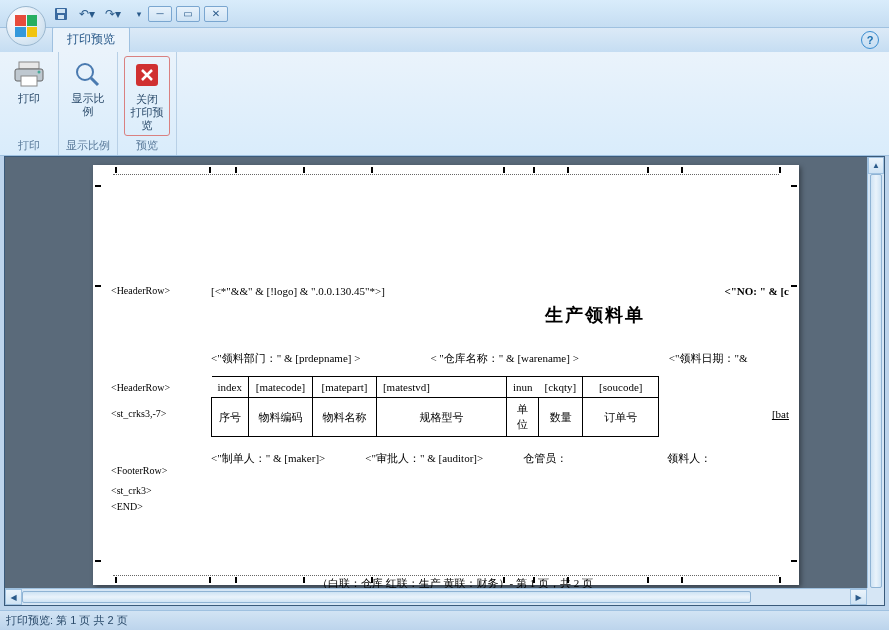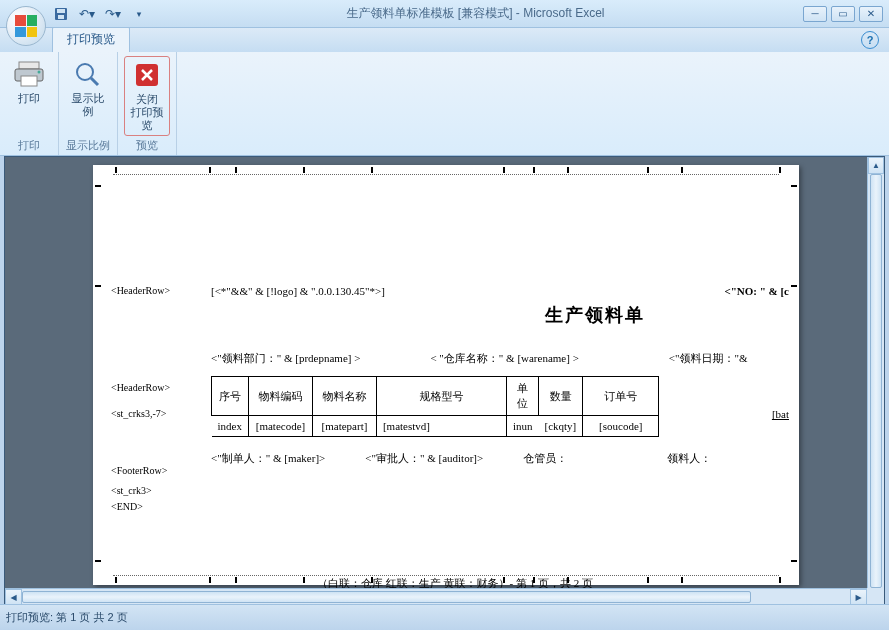--- a/index.html
+++ b/index.html
@@ -60,21 +60,21 @@
 .sb-btn { height:17px; background:linear-gradient(#eaf3fb,#cfe3f4); border:1px solid #9fc1e0; display:flex;align-items:center;justify-content:center;font-size:8px;color:#2a5a8a; }
 .sb-track { flex:1; position:relative; }
 .sb-thumb { position:absolute; left:2px; right:2px; top:0; height:100%; background:linear-gradient(90deg,#cfe3f4,#eaf3fb,#cfe3f4); border:1px solid #8fb3d4; border-radius:2px; }
 .scrollbar-h { position:absolute; left:0; right:17px; bottom:0; height:17px; background:#d6e6f5; border-top:1px solid #9fc1e0; display:flex; }
 .sb-btn-h { width:17px; background:linear-gradient(#eaf3fb,#cfe3f4); border:1px solid #9fc1e0; display:flex;align-items:center;justify-content:center;font-size:8px;color:#2a5a8a; }
 .sb-track-h { flex:1; position:relative; }
 .sb-thumb-h { position:absolute; top:2px; bottom:2px; left:0; width:88%; background:linear-gradient(#cfe3f4,#eaf3fb,#cfe3f4); border:1px solid #8fb3d4; border-radius:2px; }
 .sb-corner { position:absolute; right:0; bottom:0; width:17px; height:17px; background:#d6e6f5; }
 
 
-.statusbar { position:absolute; left:0; right:0; bottom:0; height:26px; background:linear-gradient(#d2e4f4,#bcd4ec); border-top:1px solid #9fc1e0; display:flex; align-items:center; font-size:11px; color:#2a4a6a; padding:0 6px; }
+.statusbar { position:absolute; left:0; right:0; bottom:0; height:20px; background:linear-gradient(#d2e4f4,#bcd4ec); border-top:1px solid #9fc1e0; display:flex; align-items:center; font-size:11px; color:#2a4a6a; padding:0 6px; }
 .status-right { margin-left:auto; display:flex; align-items:center; gap:8px; }
 .zoom-track { width:100px; height:4px; background:#8fb3d4; border-radius:2px; position:relative; }
 .zoom-thumb { position:absolute; left:48px; top:-4px; width:8px; height:12px; background:linear-gradient(#eaf3fb,#cfe3f4); border:1px solid #5a7a9a; border-radius:2px; }
 .zoom-btn { width:16px; height:16px; border:1px solid #8fb3d4; border-radius:8px; background:#eaf3fb; display:flex;align-items:center;justify-content:center;font-size:11px; }
 </style>
 </head>
 <body>
 
 <div class="titlebar">
   <div class="office-btn">
@@ -92,21 +92,20 @@
         <svg width="14" height="14" viewBox="0 0 14 14">
           <rect x="1" y="1" width="12" height="12" fill="#3a6aa0" rx="1"></rect>
           <rect x="3" y="2" width="8" height="4" fill="#cfe3f4"></rect>
           <rect x="4" y="8" width="6" height="4" fill="#cfe3f4"></rect>
         </svg>
       </div>
     <div class="qat-item">↶▾</div>
     <div class="qat-item">↷▾</div>
     <div class="qat-item" style="font-size:9px;">▾</div>
   </div>
-  <div class="title-text">生产领料单标准模板  [兼容模式] - Microsoft Excel</div>
   <div class="win-ctrl">
     <div class="win-btn">─</div>
     <div class="win-btn">▭</div>
     <div class="win-btn">✕</div>
   </div>
 </div>
 
 <div class="tabrow">
   <div class="tab">打印预览</div>
   <div class="help-btn">?</div>
@@ -208,36 +207,36 @@
         <span>&lt;"领料部门：" &amp; [prdepname] &gt;</span>
         <span style="margin-left:50px;">&lt; "仓库名称：" &amp; [warename] &gt;</span>
         <span style="margin-left:70px;">&lt;"领料日期："&amp;</span>
       </div>
       <div style="position:relative;">
         <span class="row-marker" style="left:0;top:6px;">&lt;HeaderRow&gt;</span>
         <span class="row-marker" style="left:0;top:32px;">&lt;st_crks3,-7&gt;</span>
         <table class="tbl">
           <tbody>
               <tr>
+            <td style="border-left:none;">index</td>
+            <td>[matecode]</td>
+            <td>[matepart]</td>
+            <td style="text-align:left;">[matestvd]</td>
+            <td style="border-right:none;">inun</td>
+            <td style="border-left:none;">[ckqty]</td>
+            <td>[soucode]</td>
+          </tr>
+          <tr>
             <th style="width:26px;">序号</th>
             <th style="width:64px;">物料编码</th>
             <th style="width:64px;">物料名称</th>
             <th style="width:130px;">规格型号</th>
             <th style="width:26px;">单位</th>
             <th style="width:32px;">数量</th>
             <th style="width:76px;">订单号</th>
-          </tr>
-          <tr>
-            <td style="border-left:none;">index</td>
-            <td>[matecode]</td>
-            <td>[matepart]</td>
-            <td style="text-align:left;">[matestvd]</td>
-            <td style="border-right:none;">inun</td>
-            <td style="border-left:none;">[ckqty]</td>
-            <td>[soucode]</td>
           </tr>
         </tbody>
           </table>
         <span style="position:absolute;right:10px;top:32px;text-decoration:underline;">[bat</span>
       </div>
       <div style="position:relative;">
         <span class="row-marker" style="left:0;top:14px;">&lt;FooterRow&gt;</span>
         <div class="foot-row">
           <span>&lt;"制单人：" &amp; [maker]&gt;</span>
           <span>&lt;"审批人：" &amp; [auditor]&gt;</span>

